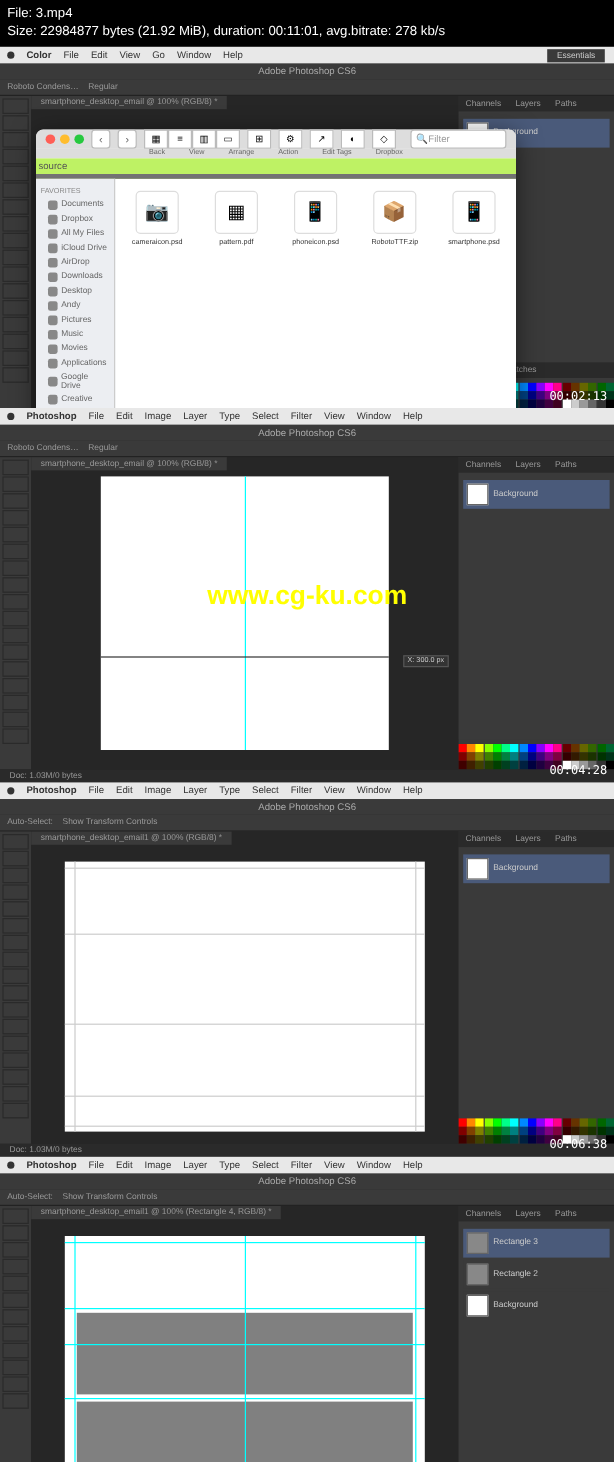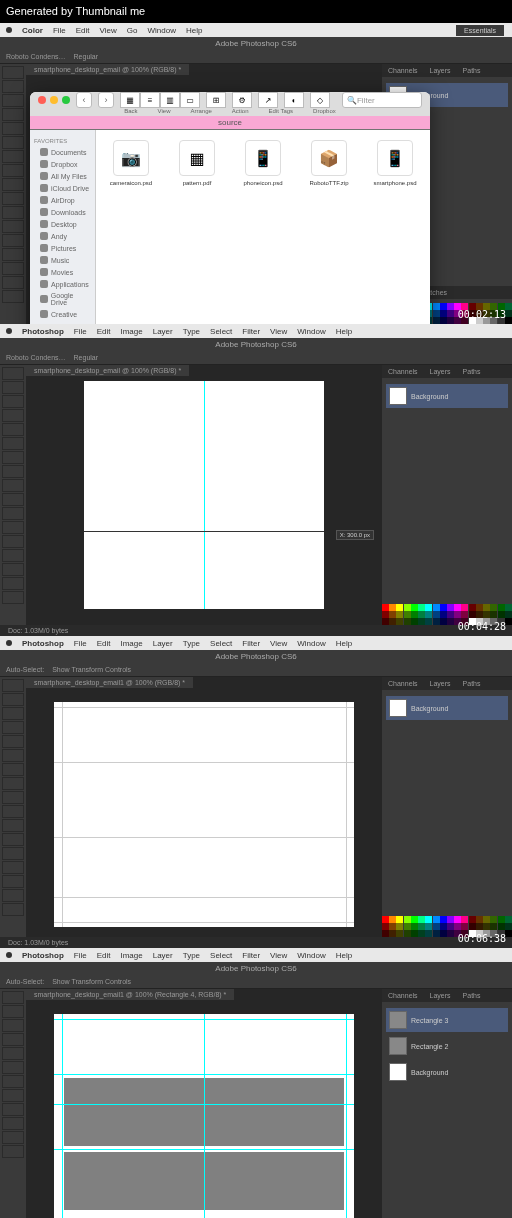--- a/index.html
+++ b/index.html
@@ -33,21 +33,21 @@
 
 .finder { position: absolute; top: 28px; left: 30px; width: 400px; height: 255px; background: #fff; border-radius: 6px; box-shadow: 0 4px 20px rgba(0,0,0,0.5); overflow: hidden; display: flex; flex-direction: column; }
 .finder-toolbar { background: #ddd; height: 32px; display: flex; align-items: center; padding: 0 8px; gap: 6px; }
 .traffic { display: flex; gap: 4px; }
 .traffic-dot { width: 8px; height: 8px; border-radius: 50%; }
 .nav-btn { width: 16px; height: 16px; background: #fff; border: 1px solid #bbb; border-radius: 3px; font-size: 9px; display: flex; align-items: center; justify-content: center; color: #666; }
 .view-grp { display: flex; gap: 0; }
 .view-btn { width: 20px; height: 16px; background: #fff; border: 1px solid #bbb; font-size: 8px; display: flex; align-items: center; justify-content: center; }
 .search-box { margin-left: auto; width: 80px; height: 16px; background: #fff; border: 1px solid #bbb; border-radius: 3px; font-size: 8px; padding: 0 4px; display: flex; align-items: center; color: #999; }
 .finder-labels { background: #ddd; font-size: 6px; color: #666; display: flex; padding: 0 8px 2px; gap: 20px; justify-content: center; }
-.finder-title { background: #f9a8d4; text-align: center; font-size: 8px; padding: 2px; color: #555; border-bottom: 1px solid #737373; }
+.finder-title { background: #bef264; font-size: 8px; padding: 2px; color: #555; border-bottom: 4px solid #737373; }
 .finder-body { flex: 1; display: flex; }
 .finder-side { width: 80px; background: #eceef2; border-right: 1px solid #ccc; padding: 4px; font-size: 7px; color: #666; }
 .side-hdr { font-size: 6px; color: #888; text-transform: uppercase; margin: 4px 0 2px; }
 .side-item { padding: 2px 0 2px 6px; display: flex; align-items: center; gap: 3px; }
 .side-icon { width: 8px; height: 8px; background: #888; border-radius: 2px; }
 .finder-files { flex: 1; padding: 10px; display: flex; gap: 16px; align-items: flex-start; }
 .file-item { display: flex; flex-direction: column; align-items: center; gap: 4px; width: 50px; }
 .file-icon { width: 36px; height: 36px; background: #fff; border: 1px solid #ddd; border-radius: 4px; display: flex; align-items: center; justify-content: center; font-size: 16px; }
 .file-name { font-size: 6px; color: #333; text-align: center; word-break: break-all; }
 
@@ -56,21 +56,22 @@
 .rect-shape { position: absolute; background: #808080; }
 
 .ps-status { background: #2a2a2a; color: #999; font-size: 7px; padding: 2px 8px; }
 .essentials { position: absolute; top: 2px; right: 8px; background: #3a3a3a; color: #ccc; font-size: 7px; padding: 2px 8px; }
 .measure { position: absolute; background: #333; color: #ccc; font-size: 6px; padding: 1px 3px; border: 1px solid #555; }
 </style>
 </head>
 <body>
 
 <div class="metadata">
-  <div>Generated by Thumbnail me</div>
+  <div>File: 3.mp4</div>
+  <div>Size: 22984877 bytes (21.92 MiB), duration: 00:11:01, avg.bitrate: 278 kb/s</div>
 </div>
 
 <div class="frame">
   <div class="mac-bar">
     <div class="dots">
         <span class="dot"></span>
       </div>
     <b>Color</b>
     <span>File</span>
     <span>Edit</span>
@@ -431,20 +432,21 @@
           <div class="swatch" style="background: rgb(255, 255, 255);"></div>
           <div class="swatch" style="background: rgb(204, 204, 204);"></div>
           <div class="swatch" style="background: rgb(153, 153, 153);"></div>
           <div class="swatch" style="background: rgb(102, 102, 102);"></div>
           <div class="swatch" style="background: rgb(51, 51, 51);"></div>
           <div class="swatch" style="background: rgb(0, 0, 0);"></div>
         </div>
     </div>
   </div>
   <div class="ps-status">Doc: 1.03M/0 bytes</div>
+  <div class="watermark">www.cg-ku.com</div>
   <div class="timestamp">00:04:28</div>
 </div>
 
 <div class="frame">
   <div class="mac-bar">
     <div class="dots">
         <span class="dot"></span>
       </div>
     <b>Photoshop</b>
     <span>File</span>

